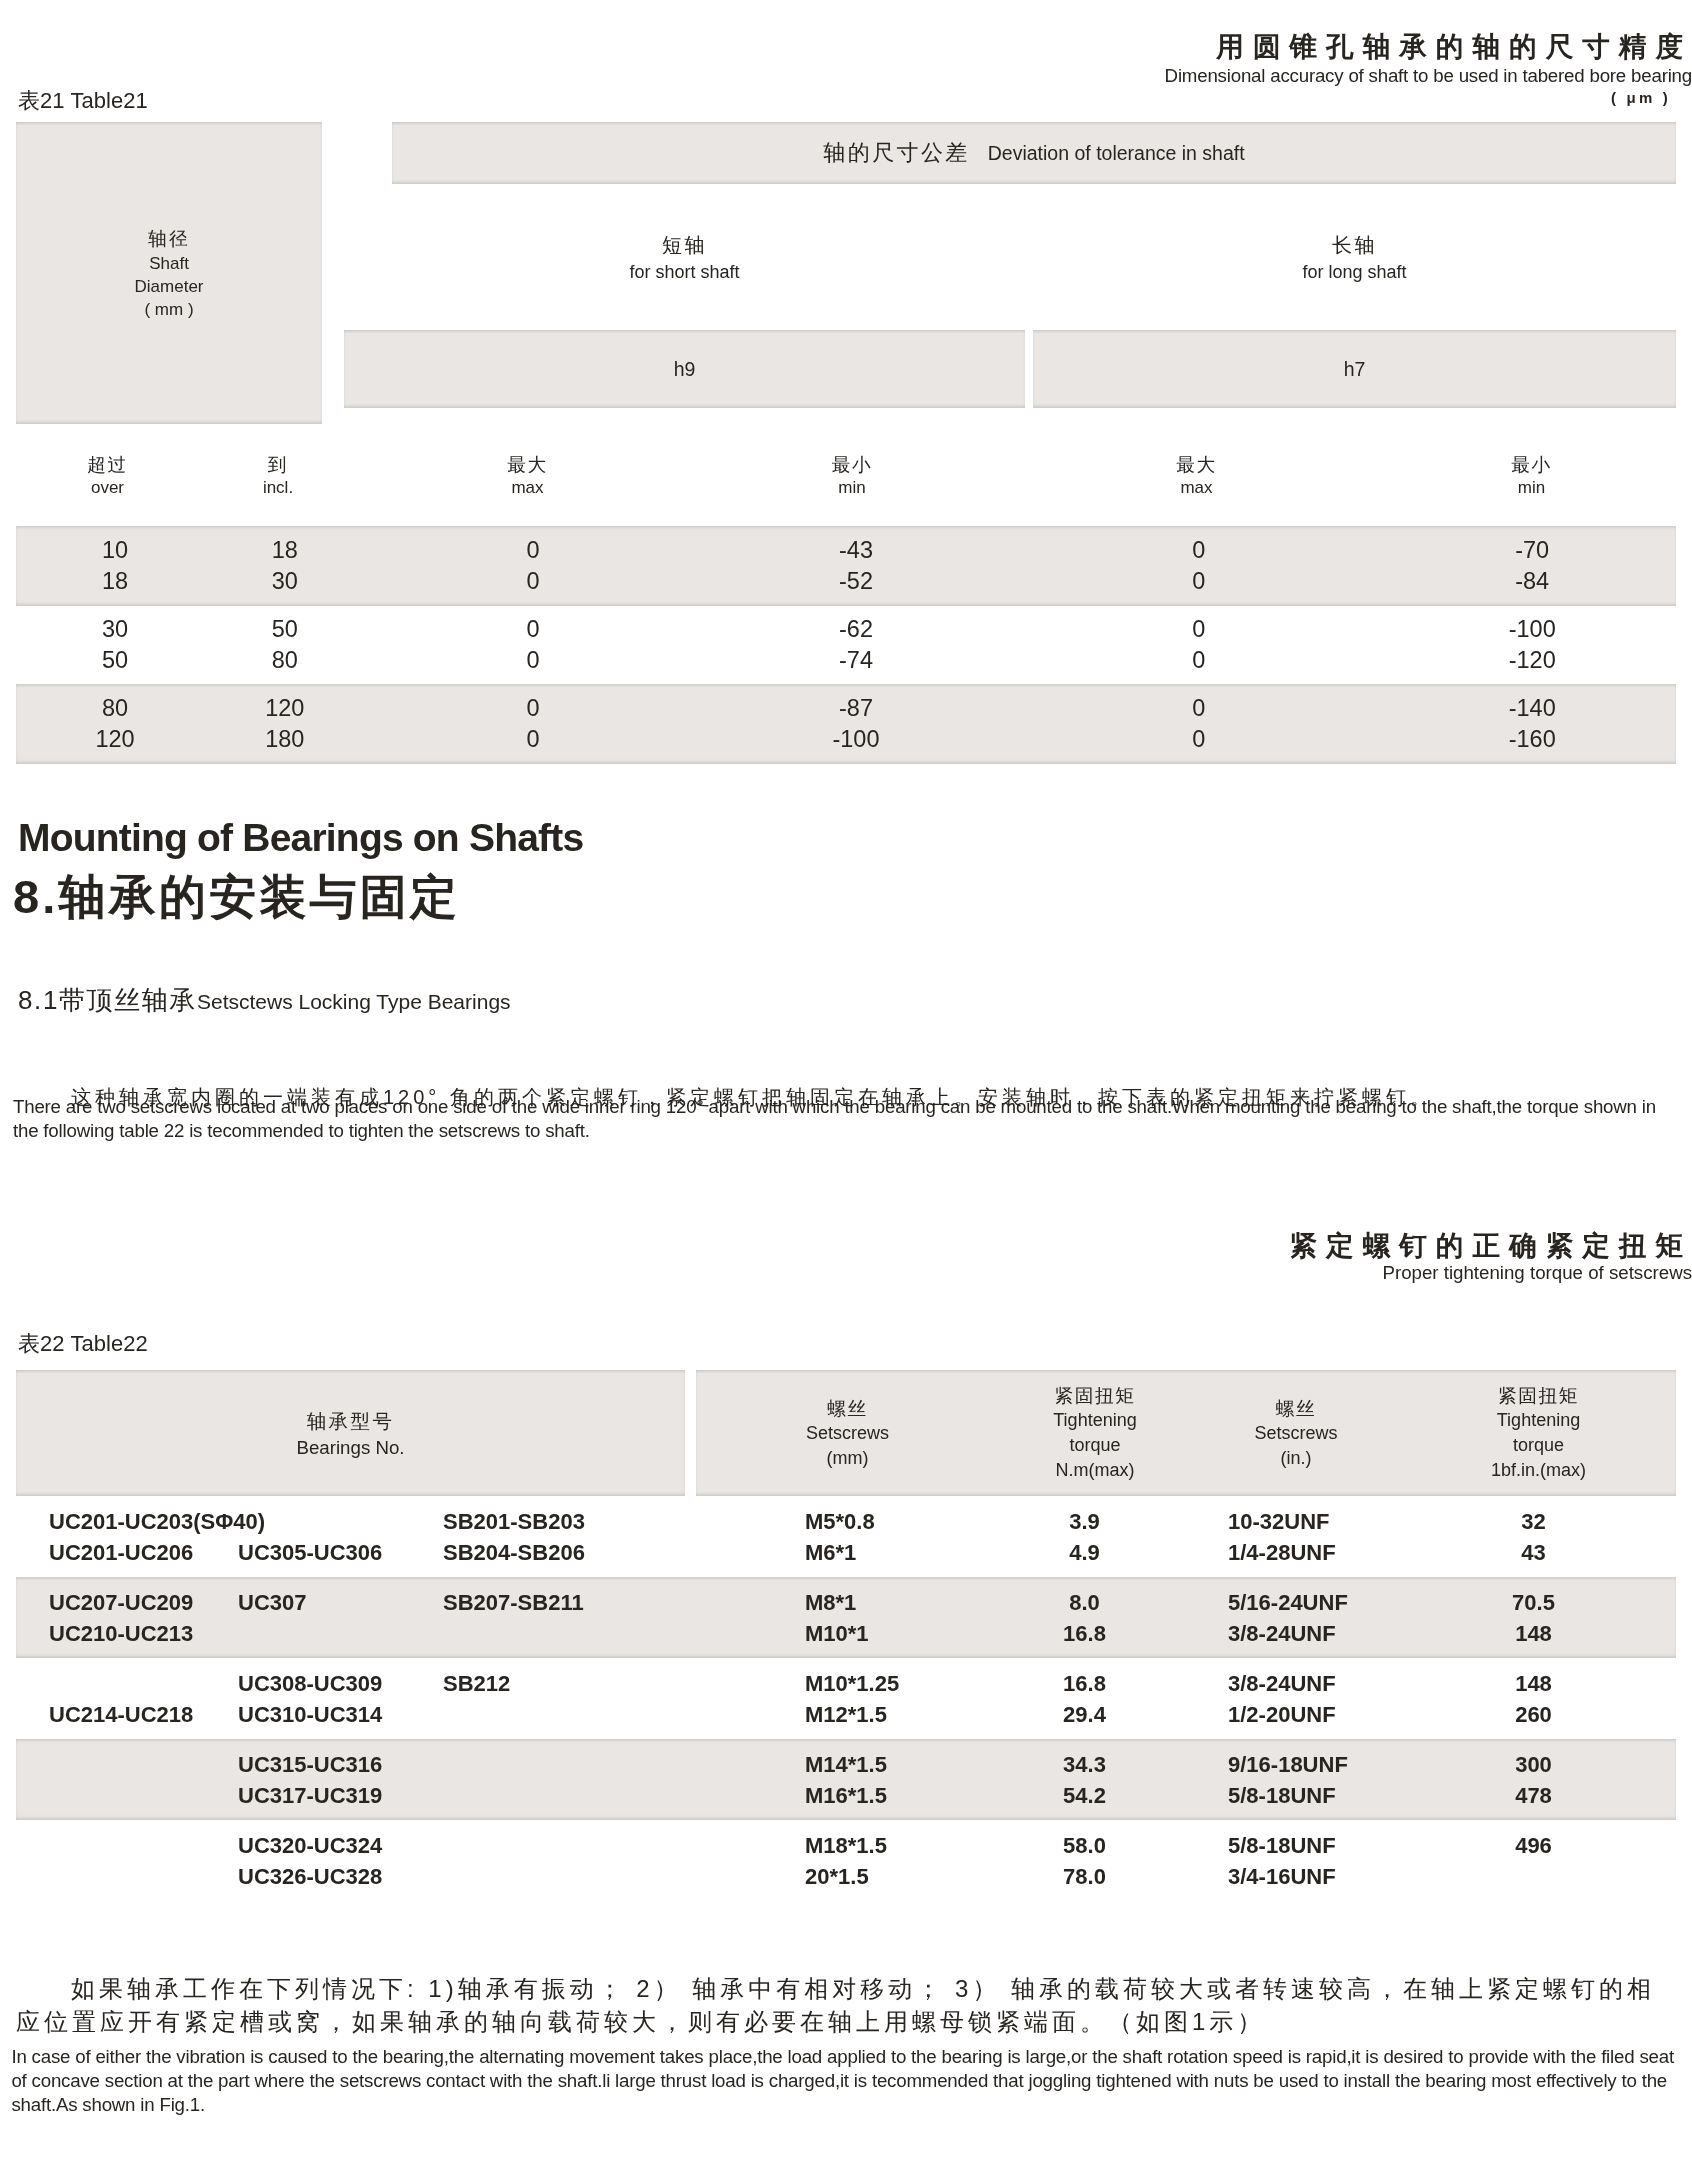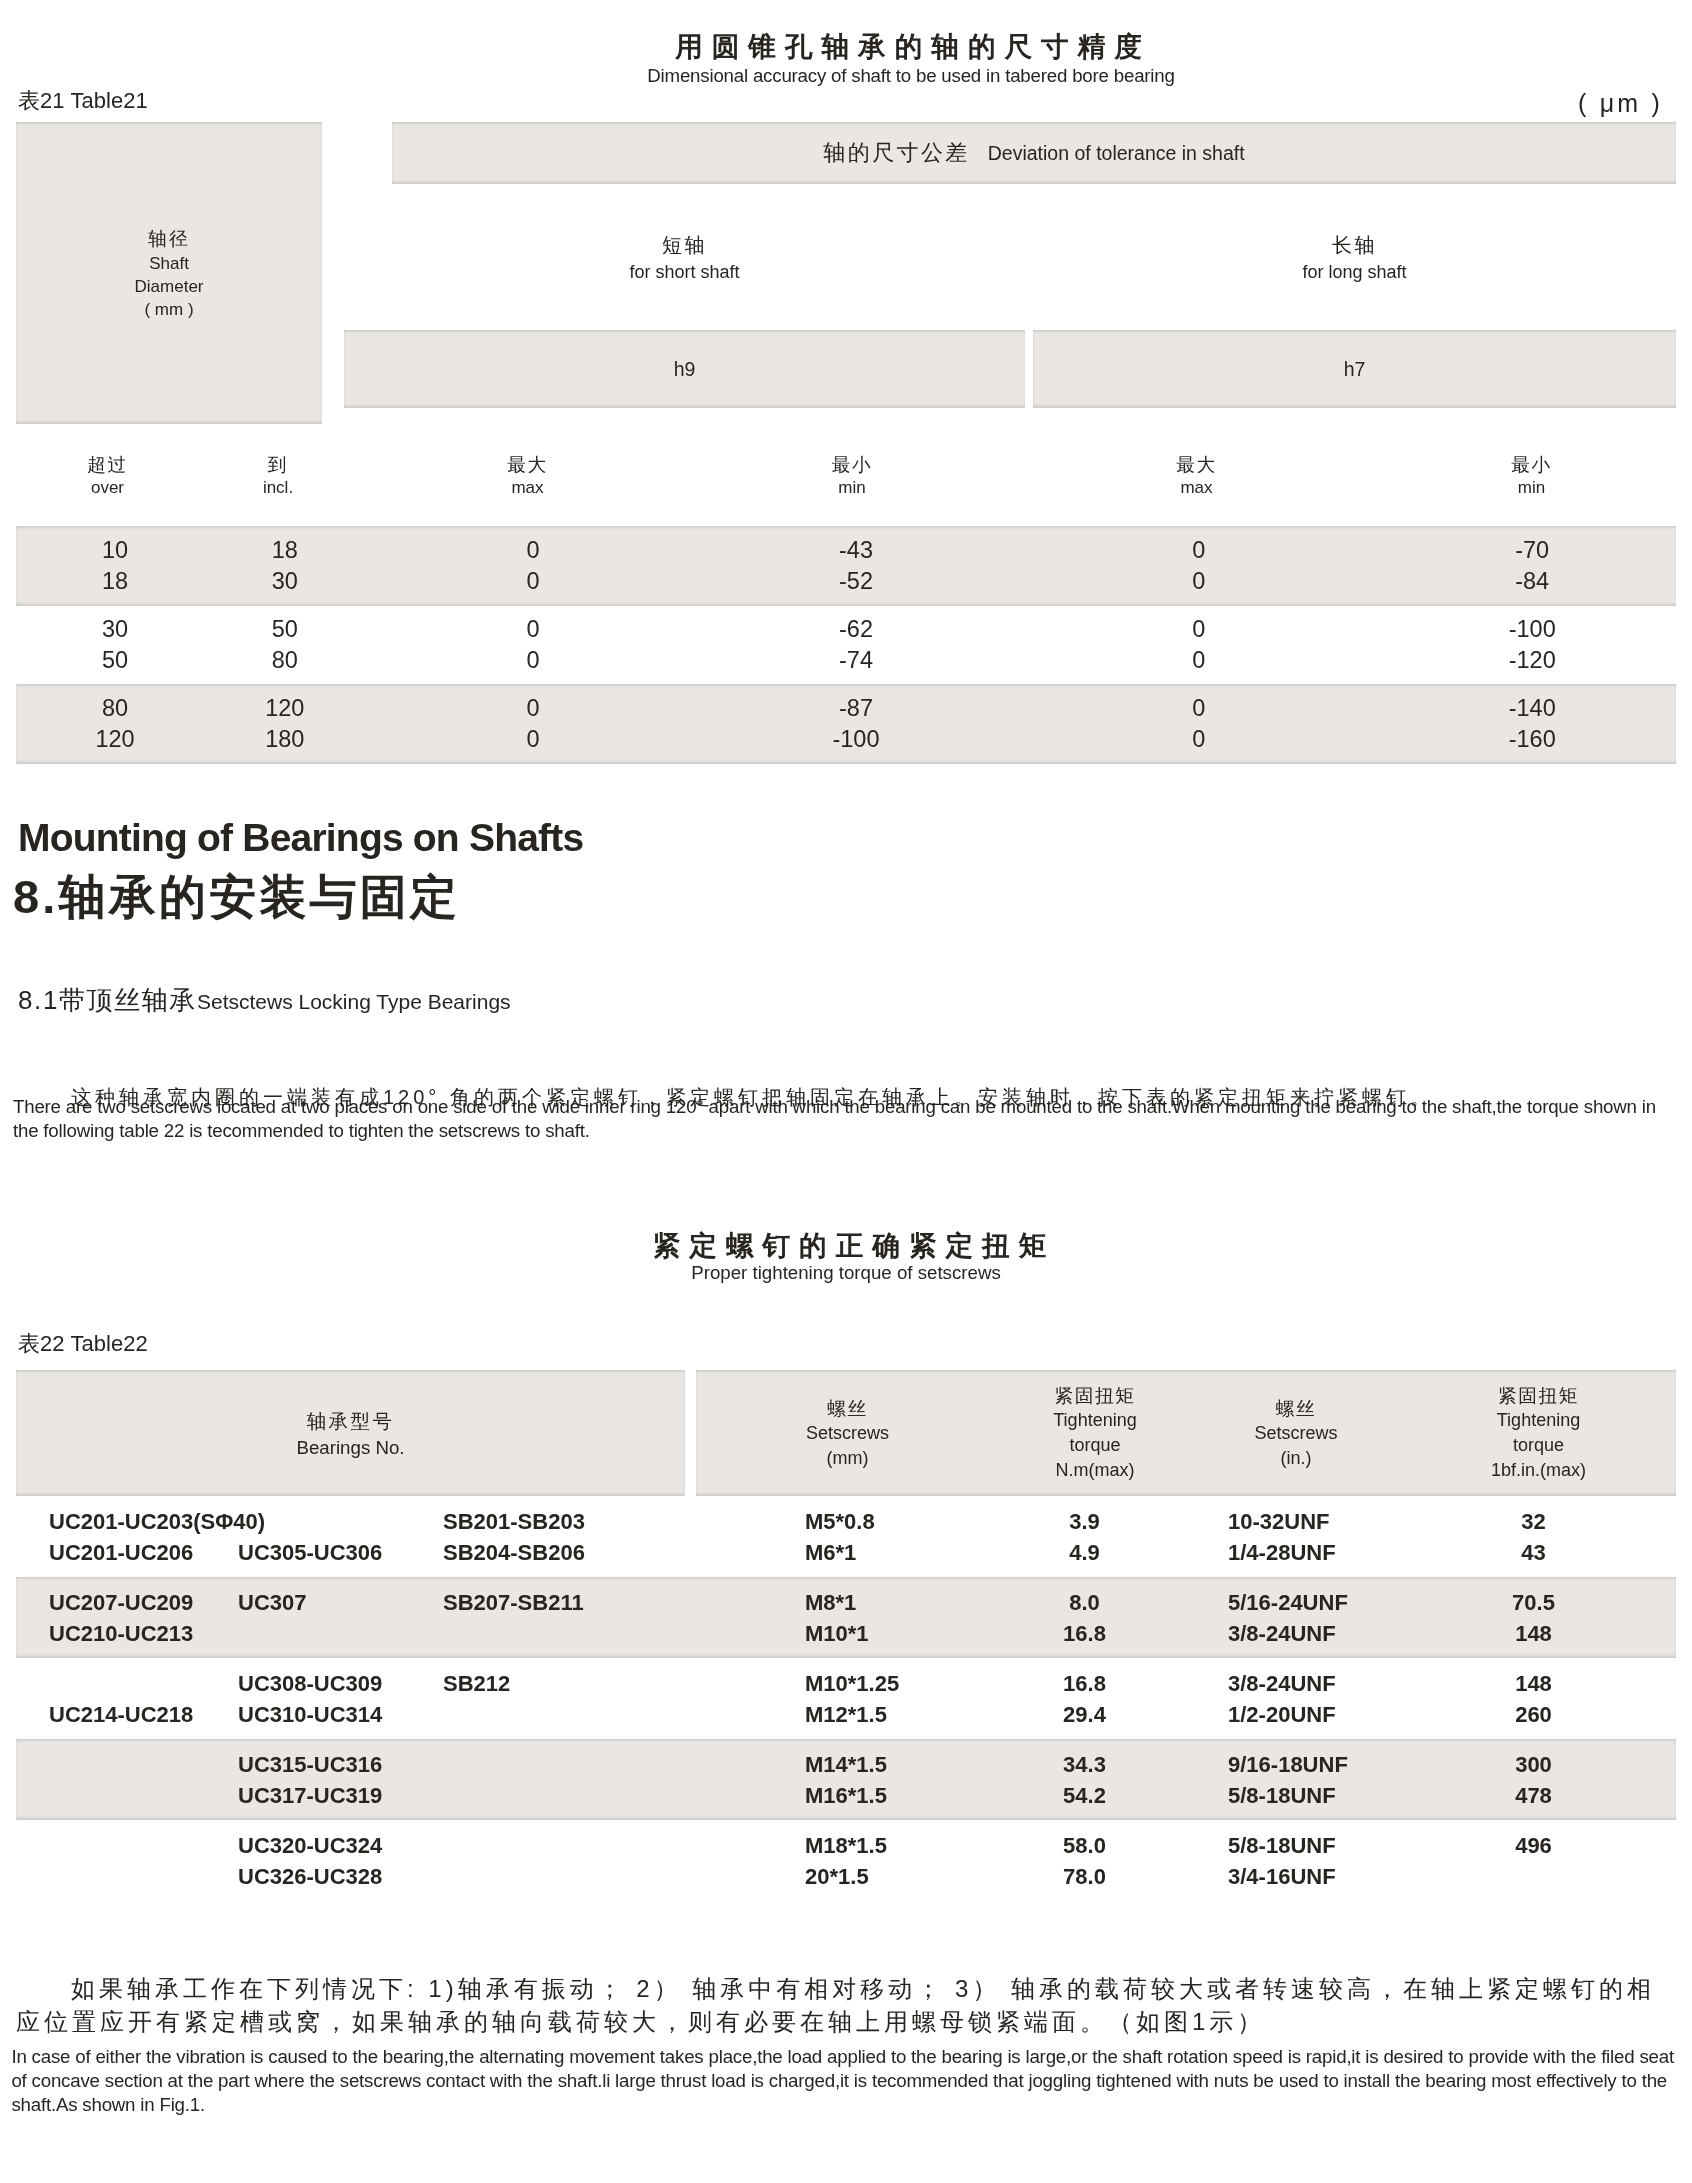--- a/index.html
+++ b/index.html
@@ -1,27 +1,27 @@
 <!DOCTYPE html>
 <html style="font-size:13px"><head>
 <meta charset="utf-8">
 <style>
   * { margin:0; padding:0; box-sizing:border-box; }
   html,body { width:1692px; height:2183px; background:#ffffff; }
   body { font-family:"Liberation Sans","DejaVu Sans",sans-serif; color:#282420; position:relative; }
 
   .abs { position:absolute; }
-  .center { left:0; width:1692px; text-align:center; }
+  .center { left:0; width:1692px; text-align:right; }
   .gray { background:#e9e6e3; box-shadow: inset 0 2.4px 2.4px -0.8px rgba(110,104,98,.22), inset 0 -3.2px 3.2px -1.6px rgba(110,104,98,.26); }
 
   
   .title-cn { top:27.6px; font-size:27.6px; font-weight:bold; letter-spacing:9px; text-indent:134px; }
   .title-en { top:65px; font-size:18.7px; letter-spacing:-0.2px; text-indent:130px; }
   .t21-label { top:86px; left:18px; font-size:22px; }
-  .um-label  { top:89px; right:29px; font-size:25px; letter-spacing:3.2px; }
+  .um-label  { top:89px; right:21px; font-size:15px; letter-spacing:3.2px;font-weight:bold; }
 
   
   .t21 { top:122px; left:16px; width:1660px; }
   .t21-head { display:flex; height:302px; }
   .t21-left { width:307px; display:flex; flex-direction:column; align-items:center; justify-content:center;text-align:center; }
   .t21-left .cn { font-size:18.7px; line-height:27.6px; letter-spacing:2.4px; }
   .t21-left .en { font-size:17px; line-height:23px; }
   .t21-gap { width:22px; }
   .t21-right { flex:1; display:flex; flex-direction:column; }
   .t21-r1 { height:62px; display:flex; align-items:center; justify-content:center;margin-left:48px; }

